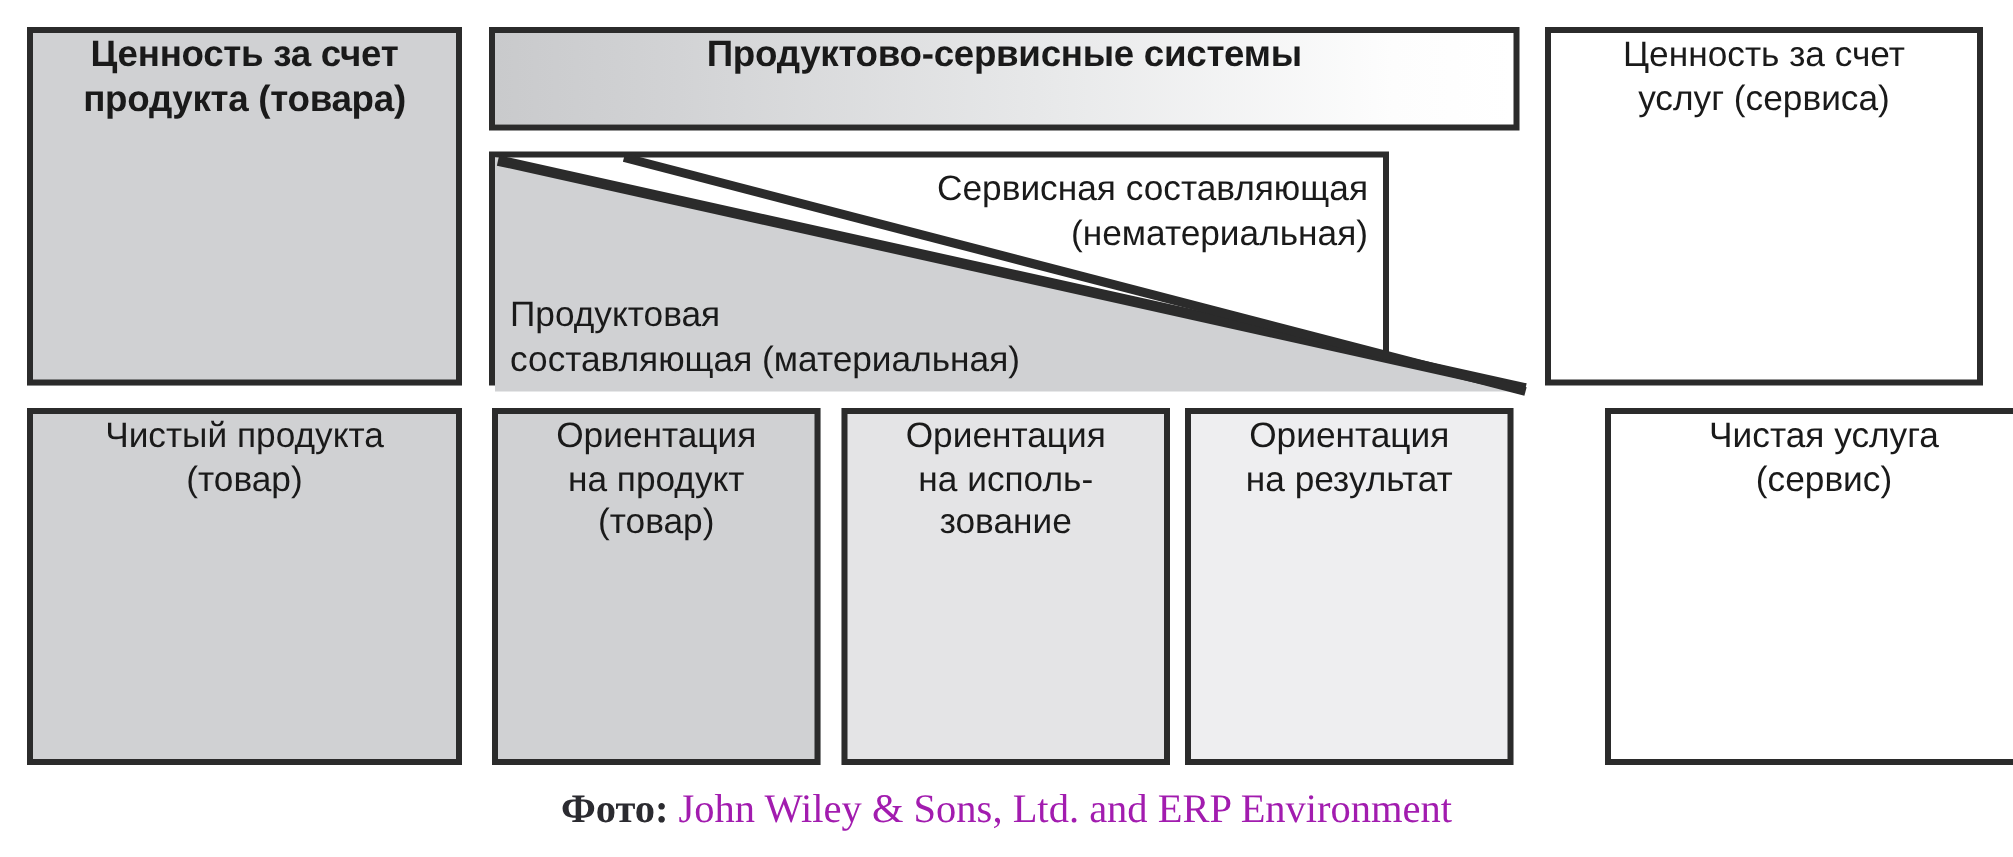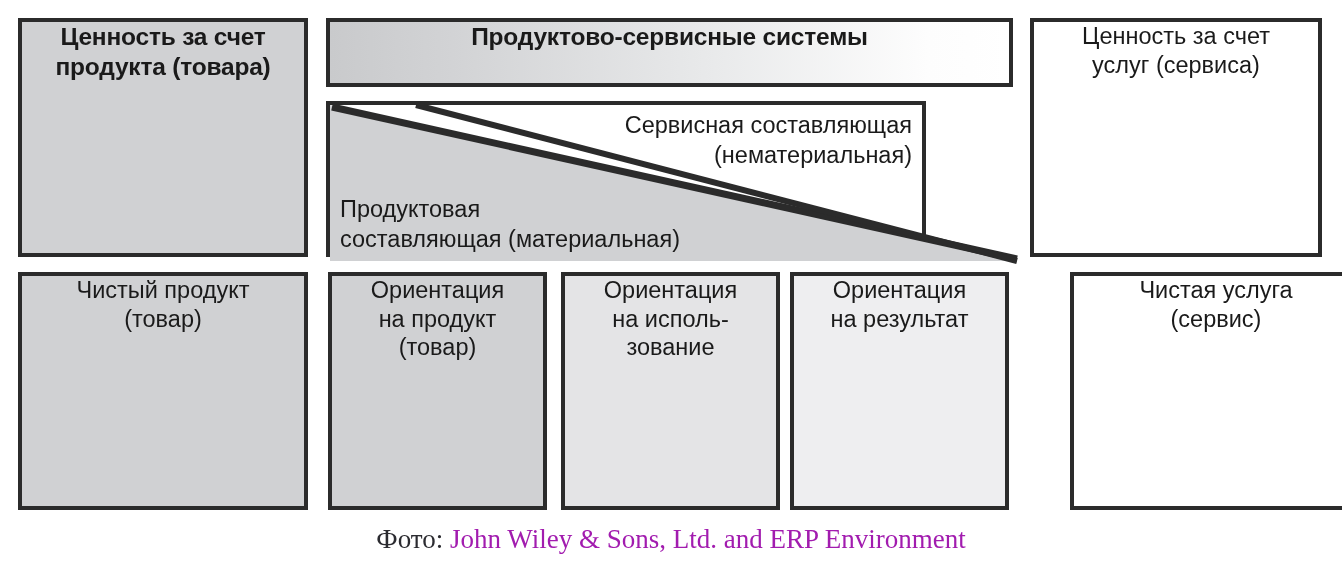--- a/index.html
+++ b/index.html
@@ -108,21 +108,21 @@
     left: 0;
     top: 524px;
     width: 1342px;
     text-align: center;
     font-family: "Liberation Serif", serif;
     font-size: 27px;
     color: #6e6e76;
     white-space: nowrap;
   }
   #caption-label {
-    font-weight: normal;
+    font-weight: bold;
     color: #2b2b30;
   }
   #caption-source { color: #a21caf; }
 </style>
 </head>
 <body>
 
 <div id="root">
 
   <div class="box" id="value-product">
@@ -151,21 +151,21 @@
     <div class="comp-label" id="product-label">Продуктовая
 составляющая (материальная)</div>
   </div>
 
   <div class="box" id="value-service">
     <span style="white-space: pre-line;">Ценность за счет
 услуг (сервиса)</span>
   </div>
 
   <div class="box bottom-box" id="pure-product" style="background: rgb(208, 209, 211);">
-    <span style="white-space: pre-line;">Чистый продукт
+    <span style="white-space: pre-line;">Чистый продукта
 (товар)</span>
   </div>
 
   <div class="box bottom-box" id="orient-product" style="background: rgb(208, 209, 211);">
     <span style="white-space: pre-line;">Ориентация
 на продукт
 (товар)</span>
   </div>
 
   <div class="box bottom-box" id="orient-use" style="background: rgb(228, 228, 230);">

